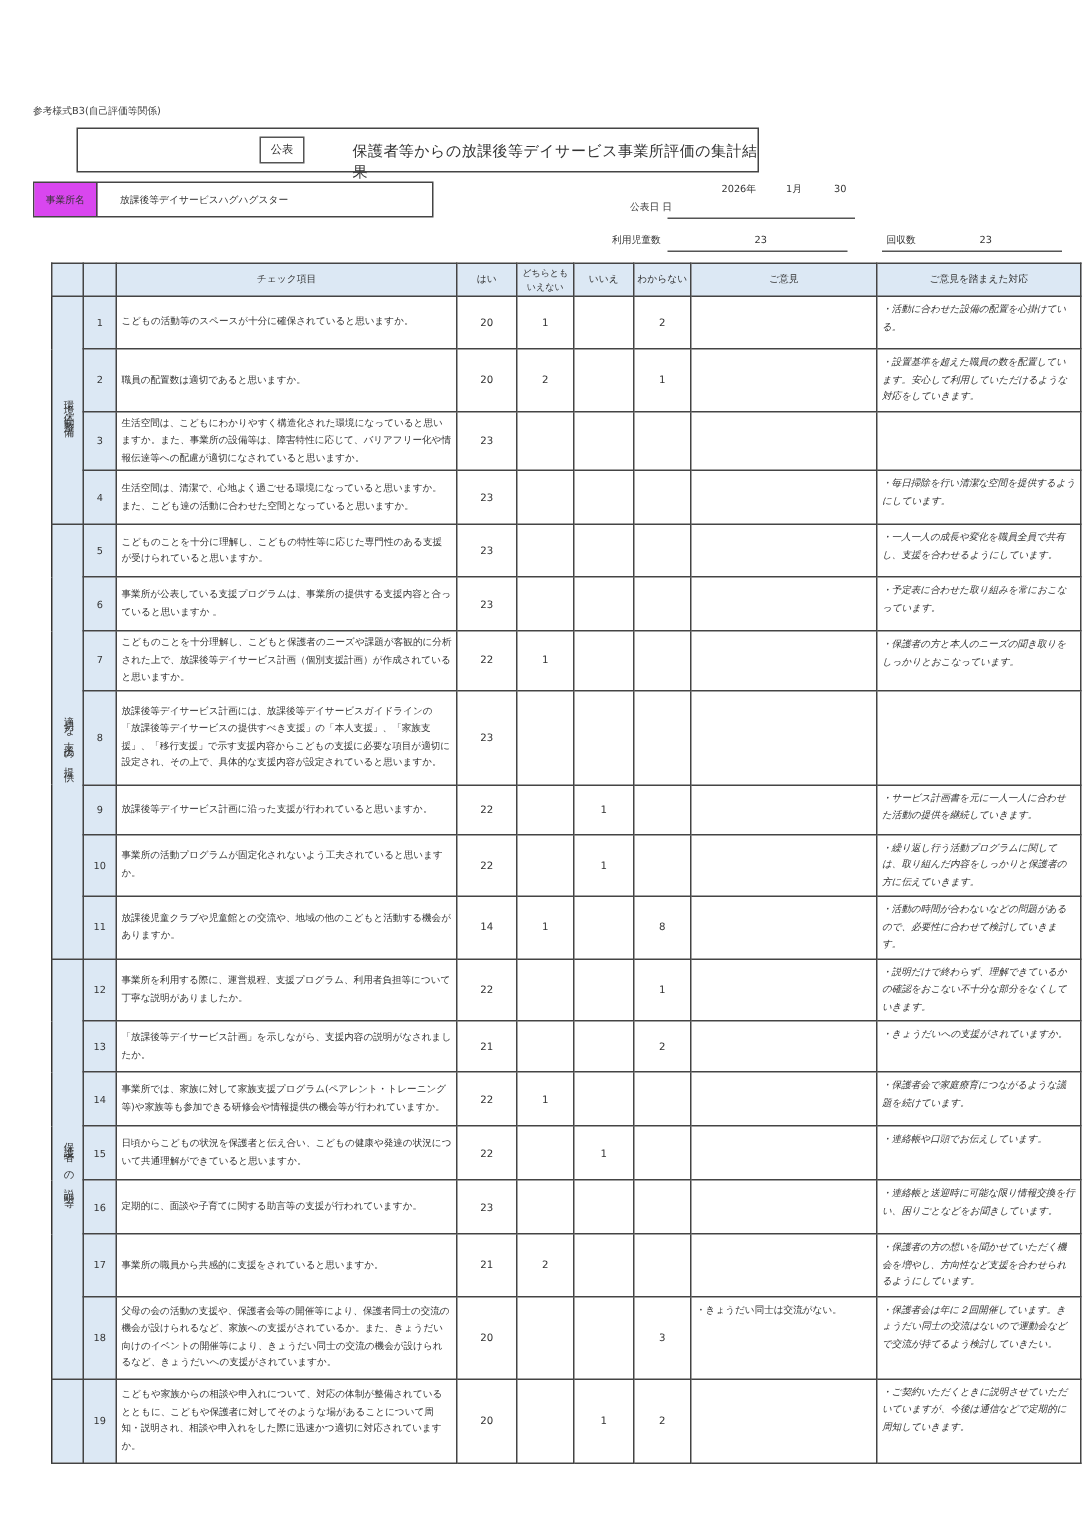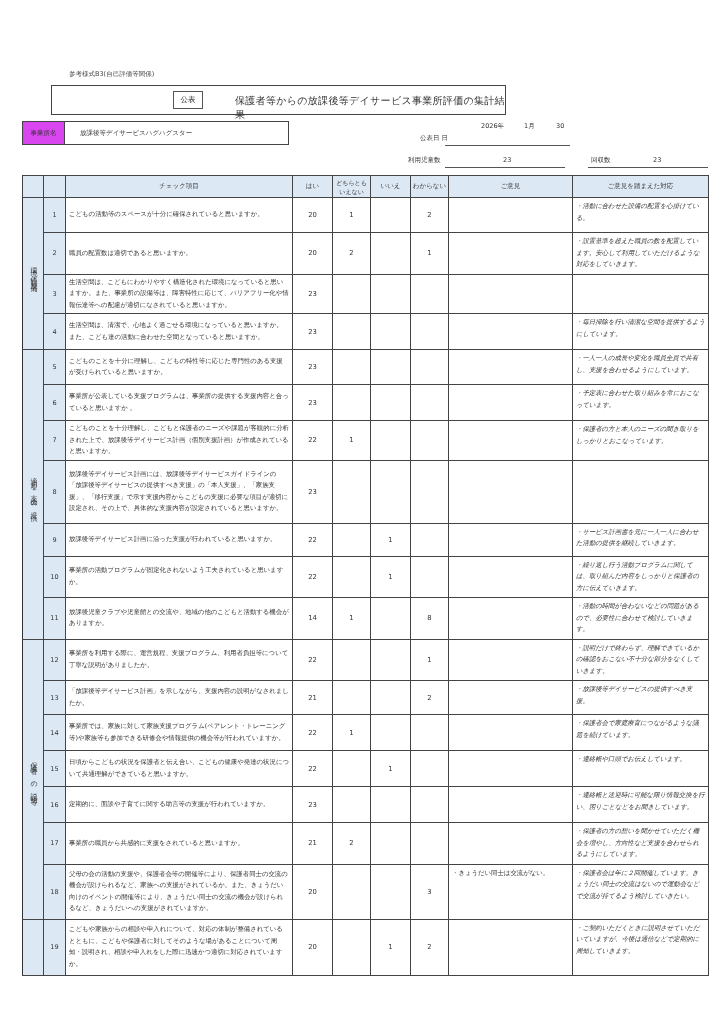--- a/index.html
+++ b/index.html
@@ -1,36 +1,36 @@
 <!DOCTYPE html>
 <html><head>
 <meta charset="utf-8">
 <style>
   * { box-sizing: border-box; margin: 0; padding: 0; }
   html, body { width: 724px; height: 1024px; background: #ffffff; }
   body { font-family: "DejaVu Sans", "Liberation Sans", sans-serif; color: #333; position: relative; overflow: hidden; }
-  .form-id { position: absolute; left: 22px; top: 70px; font-size: 6.5px; color: #444; margin-left: 47px; }
+  .form-id { position: absolute; left: 22px; top: 70px; font-size: 6.5px; color: #444; }
   .title-box { position: absolute; left: 51px; top: 85px; width: 455px; height: 30px; border: 1px solid #444; display: flex; align-items: center; }
   .pub-label { position: absolute; left: 121px; top: 5px; width: 30px; height: 18px; border: 1px solid #555; font-size: 7.5px; display: flex; align-items: center; justify-content: center; }
   .title-text { position: absolute; left: 183px; top: 8px; font-size: 10px; color: #333; letter-spacing: 0.3px; }
   .office-box { position: absolute; left: 22px; top: 121px; width: 267px; height: 24px; border: 1px solid #444; display: flex; }
   .office-label { width: 42px; background: #d946ef; border-right: 1px solid #444; font-size: 6.5px; display: flex; align-items: center; justify-content: center; }
   .office-name { padding-left: 15px; font-size: 6.5px; display: flex; align-items: center; }
   .pub-date { position: absolute; left: 420px; top: 122px; font-size: 6.5px; }
   .pub-date .lbl { position: absolute; left: 0; top: 12px; white-space: nowrap; }
   .pub-date .y { position: absolute; left: 61px; top: 0px; white-space: nowrap; }
   .pub-date .m { position: absolute; left: 104px; top: 0px; white-space: nowrap; }
   .pub-date .d { position: absolute; left: 136px; top: 0px; white-space: nowrap; }
   .pub-date .line { position: absolute; left: 25px; top: 23px; width: 125px; border-top: 1px solid #555; }
   .counts { position: absolute; left: 408px; top: 156px; font-size: 6.5px; width: 300px; height: 12px; }
   .counts span { position: absolute; top: 0; white-space: nowrap; }
   .counts .line1 { position: absolute; left: 37px; top: 11px; width: 120px; border-top: 1px solid #555; }
   .counts .line2 { position: absolute; left: 180px; top: 11px; width: 120px; border-top: 1px solid #555; }
 
-  table.main { position: absolute; left: 22px; top: 175px; width: 686px; border-collapse: collapse; table-layout: fixed; font-size: 6.4px; }
+  table.main { position: absolute; left: 34px; top: 175px; width: 686px; border-collapse: collapse; table-layout: fixed; font-size: 6.4px; }
   table.main td, table.main th { border: 1px solid #444; }
   table.main th { background: #dce8f4; font-weight: normal; height: 22px; font-size: 6.5px; text-align: center; }
   .sec { background: #dce8f4; text-align: center; vertical-align: middle; font-size: 7px; line-height: 13px; padding: 0 2px; border-left: 1.5px solid #333 !important; }
   .num { background: #dce8f4; text-align: center; vertical-align: middle; font-size: 6.5px; }
   .q { padding: 2px 3px; vertical-align: middle; line-height: 11.5px; }
   .val { text-align: center; vertical-align: middle; font-size: 6.8px; }
   .op { vertical-align: top; padding: 3px 3px; line-height: 11.5px; margin-left: 40px; }
   .rsp { vertical-align: top; padding: 3px 3px; line-height: 11.5px; font-style: italic; }
   .vert { writing-mode: vertical-rl; text-orientation: upright; letter-spacing: 3px; display: inline-block; }
   .rowline-thick td { border-top: 1.5px solid #333; }
@@ -217,21 +217,21 @@
         <td class="rsp">・説明だけで終わらず、理解できているかの確認をおこない不十分な部分をなくしていきます。</td>
       </tr>
       <tr style="height: 34px;">
         <td class="num">13</td>
         <td class="q">「放課後等デイサービス計画」を示しながら、支援内容の説明がなされましたか。</td>
         <td class="val">21</td>
         <td class="val"></td>
         <td class="val"></td>
         <td class="val">2</td>
         <td class="op"></td>
-        <td class="rsp">・放課後等デイサービスの提供すべき支援。</td>
+        <td class="rsp">・きょうだいへの支援がされていますか。</td>
       </tr>
       <tr style="height: 36px;">
         <td class="num">14</td>
         <td class="q">事業所では、家族に対して家族支援プログラム(ペアレント・トレーニング等)や家族等も参加できる研修会や情報提供の機会等が行われていますか。</td>
         <td class="val">22</td>
         <td class="val">1</td>
         <td class="val"></td>
         <td class="val"></td>
         <td class="op"></td>
         <td class="rsp">・保護者会で家庭療育につながるような議題を続けています。</td>

